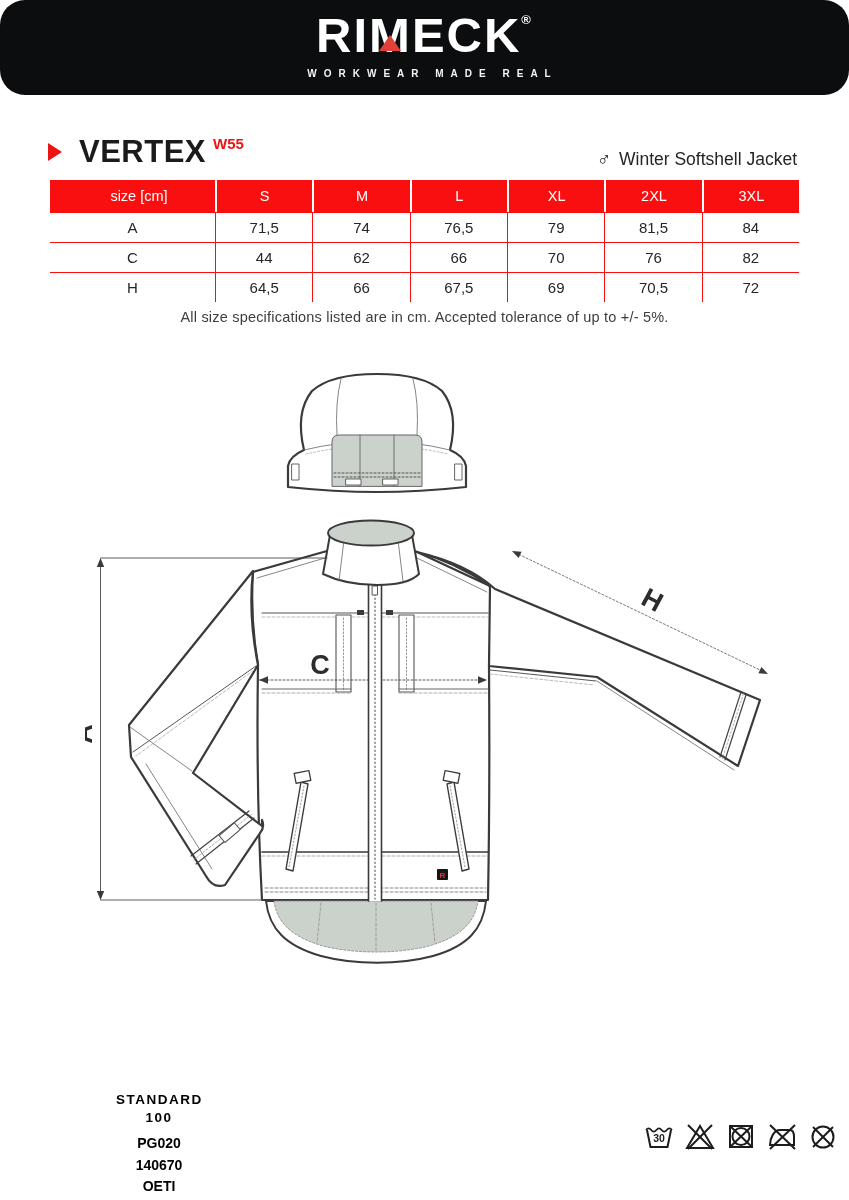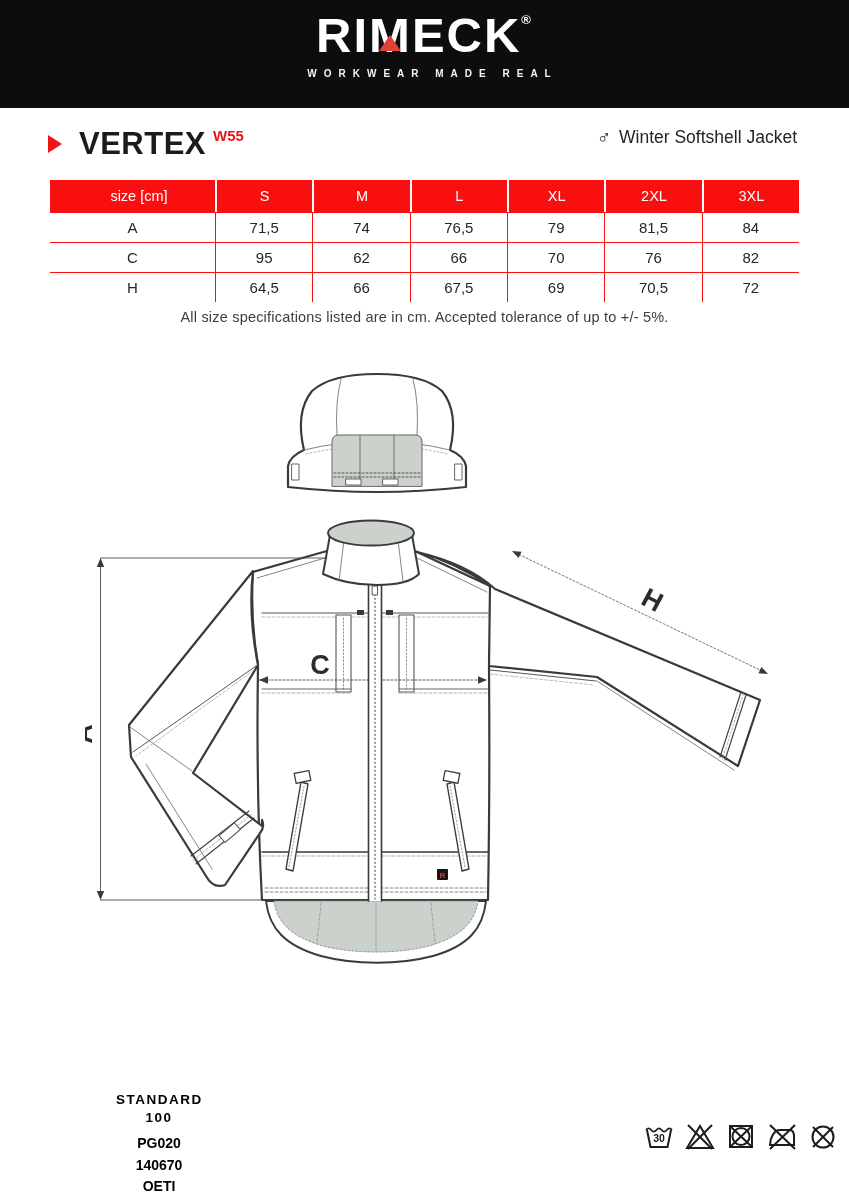--- a/index.html
+++ b/index.html
@@ -1,32 +1,32 @@
 <!DOCTYPE html>
 <html><head>
 <meta charset="utf-8">
 <style>
   html,body{margin:0;padding:0;background:#9a9a9a;}
   #page{position:relative;width:849px;height:1200px;background:#ffffff;overflow:hidden;
         font-family:"Liberation Sans",sans-serif;margin:0 auto;}
 
   
-  .hdr{position:absolute;left:0;top:0;width:849px;height:108px;background:#0c0d0f;text-align:center;}
+  .hdr{position:absolute;left:0;top:0;width:849px;height:95px;background:#0c0d0f;text-align:center;border-radius:25px;}
   .logo-row{display:inline-flex;margin-top:11px;font-size:49px;font-weight:bold;letter-spacing:2px;
             line-height:1;color:#ffffff;}
   .logo-m{position:relative;display:inline-block;}
   .logo-tri{position:absolute;left:50%;transform:translateX(-50%);bottom:9px;width:0;height:0;
             border-left:11px solid transparent;border-right:11px solid transparent;
             border-bottom:16px solid #e23f38;}
   .logo-reg{font-size:13px;font-weight:bold;color:#fff;vertical-align:top;line-height:1;margin-top:2px;}
   .tagline{margin-top:8px;font-size:10px;font-weight:bold;letter-spacing:7px;color:#f4f4f4;padding-left:16px;}
 
   
   .title-row{position:absolute;left:48px;right:52px;top:126px;height:44px;display:flex;
-             align-items:flex-start;justify-content:space-between;}
+             align-items:flex-end;justify-content:space-between;}
   .title-left{display:flex;align-items:center;}
   .bullet{width:0;height:0;border-top:9px solid transparent;border-bottom:9px solid transparent;
           border-left:14px solid #ee1414;margin-right:17px;}
   .product-name{font-size:31px;font-weight:bold;letter-spacing:0.5px;color:#1a1b1d;}
   .product-code{font-size:15px;font-weight:bold;color:#ee1414;margin-left:7px;position:relative;top:-9px;}
   .subtitle{display:flex;align-items:center;gap:8px;font-size:17.5px;color:#23252a;}
   .gender{font-size:19px;font-weight:bold;color:#1d1f24;}
 
   
   .size-table{position:absolute;left:50px;top:180px;width:749px;display:grid;
@@ -95,21 +95,21 @@
 
     <div class="st-c first">A</div>
     <div class="st-c">71,5</div>
     <div class="st-c">74</div>
     <div class="st-c">76,5</div>
     <div class="st-c">79</div>
     <div class="st-c">81,5</div>
     <div class="st-c">84</div>
 
     <div class="st-c first">C</div>
-    <div class="st-c">95</div>
+    <div class="st-c">44</div>
     <div class="st-c">62</div>
     <div class="st-c">66</div>
     <div class="st-c">70</div>
     <div class="st-c">76</div>
     <div class="st-c">82</div>
 
     <div class="st-c first">H</div>
     <div class="st-c">64,5</div>
     <div class="st-c">66</div>
     <div class="st-c">67,5</div>

